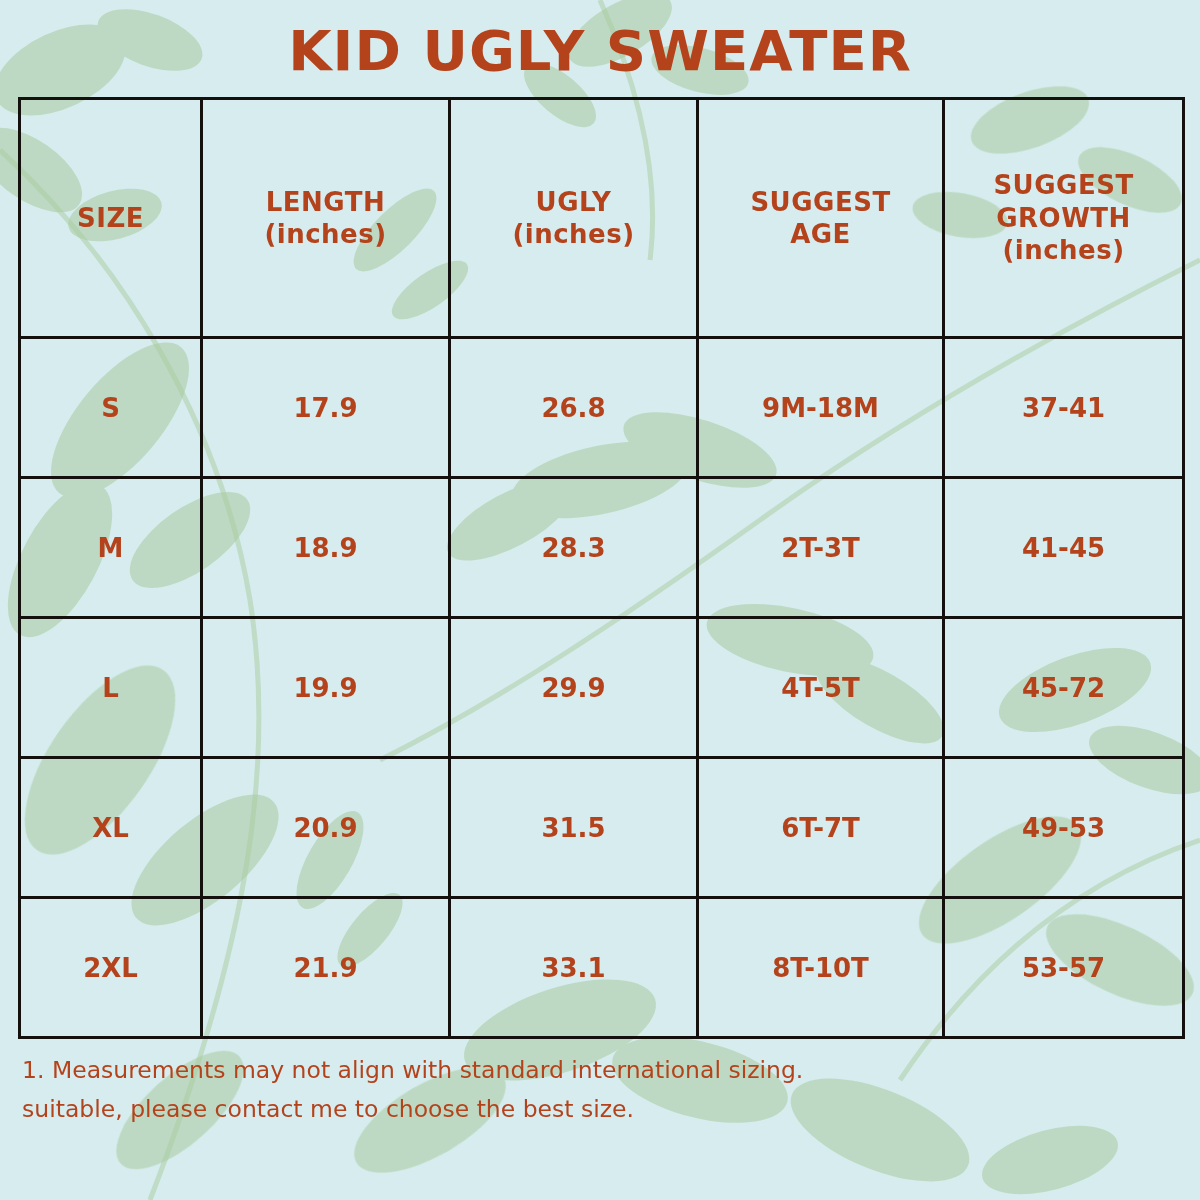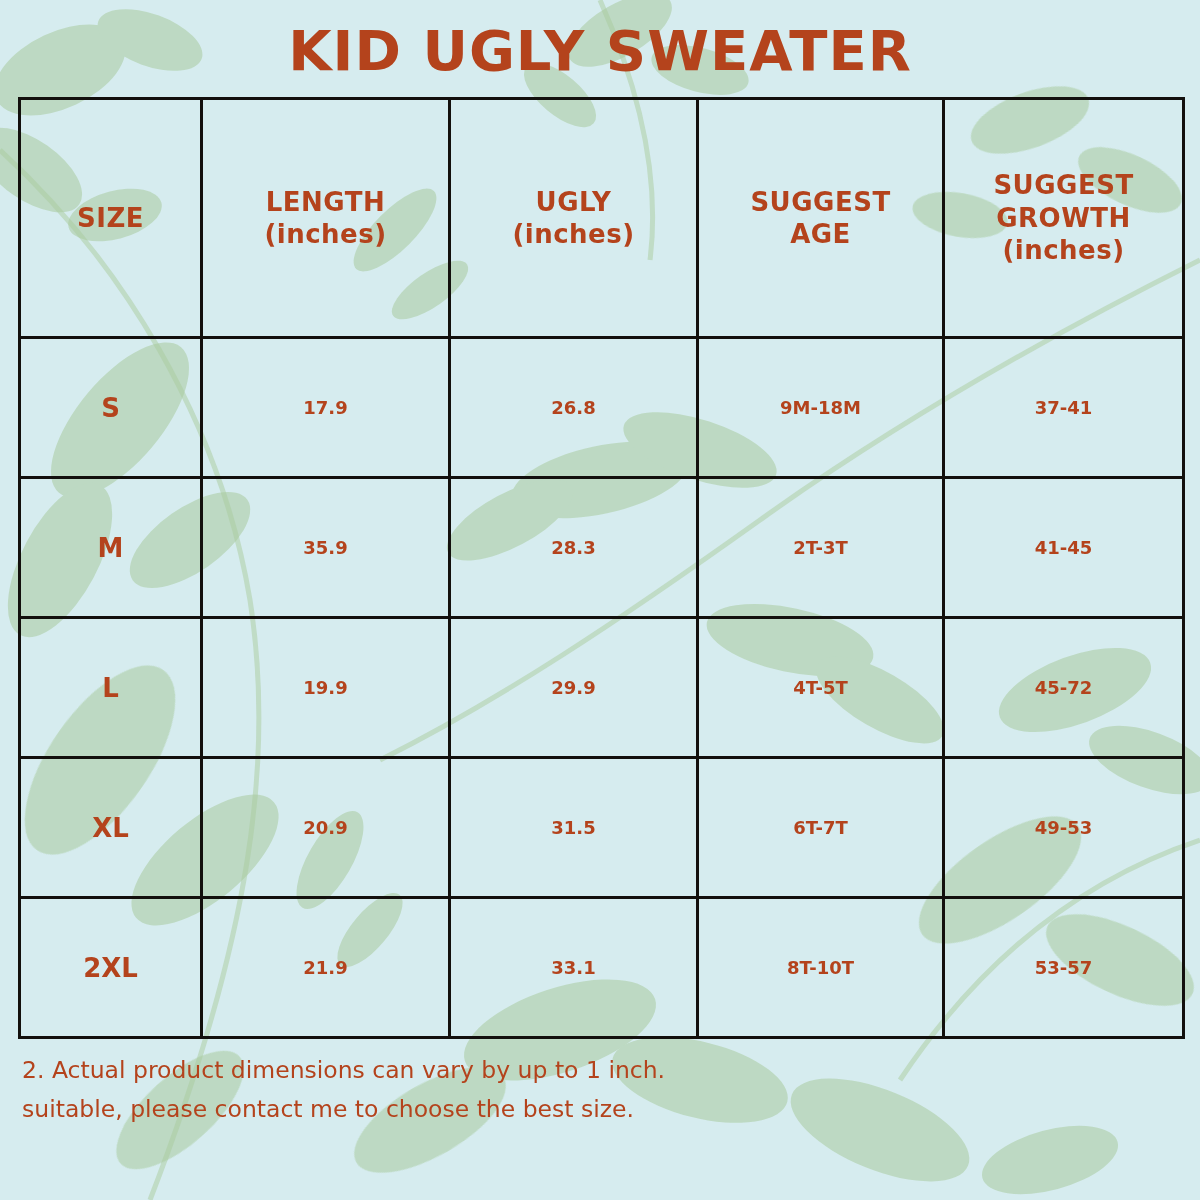--- a/index.html
+++ b/index.html
@@ -67,21 +67,21 @@
 
   table.size-chart thead th {
     height: 234px;
     font-size: 26px;
     line-height: 1.25;
     letter-spacing: 0.5px;
   }
 
   table.size-chart tbody td {
     height: 135px;
-    font-size: 18px;
+    font-size: 26px;
   }
 
   table.size-chart tbody td.size-cell {
     font-size: 26px;
   }
 
   col.c0 { width: 182px; }
   col.c1 { width: 248px; }
   col.c2 { width: 248px; }
   col.c3 { width: 246px; }
@@ -195,21 +195,21 @@
       <tbody>
         <tr>
           <td class="size-cell">S</td>
           <td>17.9</td>
           <td>26.8</td>
           <td>9M-18M</td>
           <td>37-41</td>
         </tr>
         <tr>
           <td class="size-cell">M</td>
-          <td>35.9</td>
+          <td>18.9</td>
           <td>28.3</td>
           <td>2T-3T</td>
           <td>41-45</td>
         </tr>
         <tr>
           <td class="size-cell">L</td>
           <td>19.9</td>
           <td>29.9</td>
           <td>4T-5T</td>
           <td>45-72</td>
@@ -226,17 +226,17 @@
           <td>21.9</td>
           <td>33.1</td>
           <td>8T-10T</td>
           <td>53-57</td>
         </tr>
       </tbody>
     </table>
   </div>
 
   <div class="notes">
-    <div class="note-line">2. Actual product dimensions can vary by up to 1 inch.</div>
+    <div class="note-line">1. Measurements may not align with standard international sizing.</div>
     <div class="note-line">suitable, please contact me to choose the best size.</div>
   </div>
 
 </div>
 
 </body></html>

